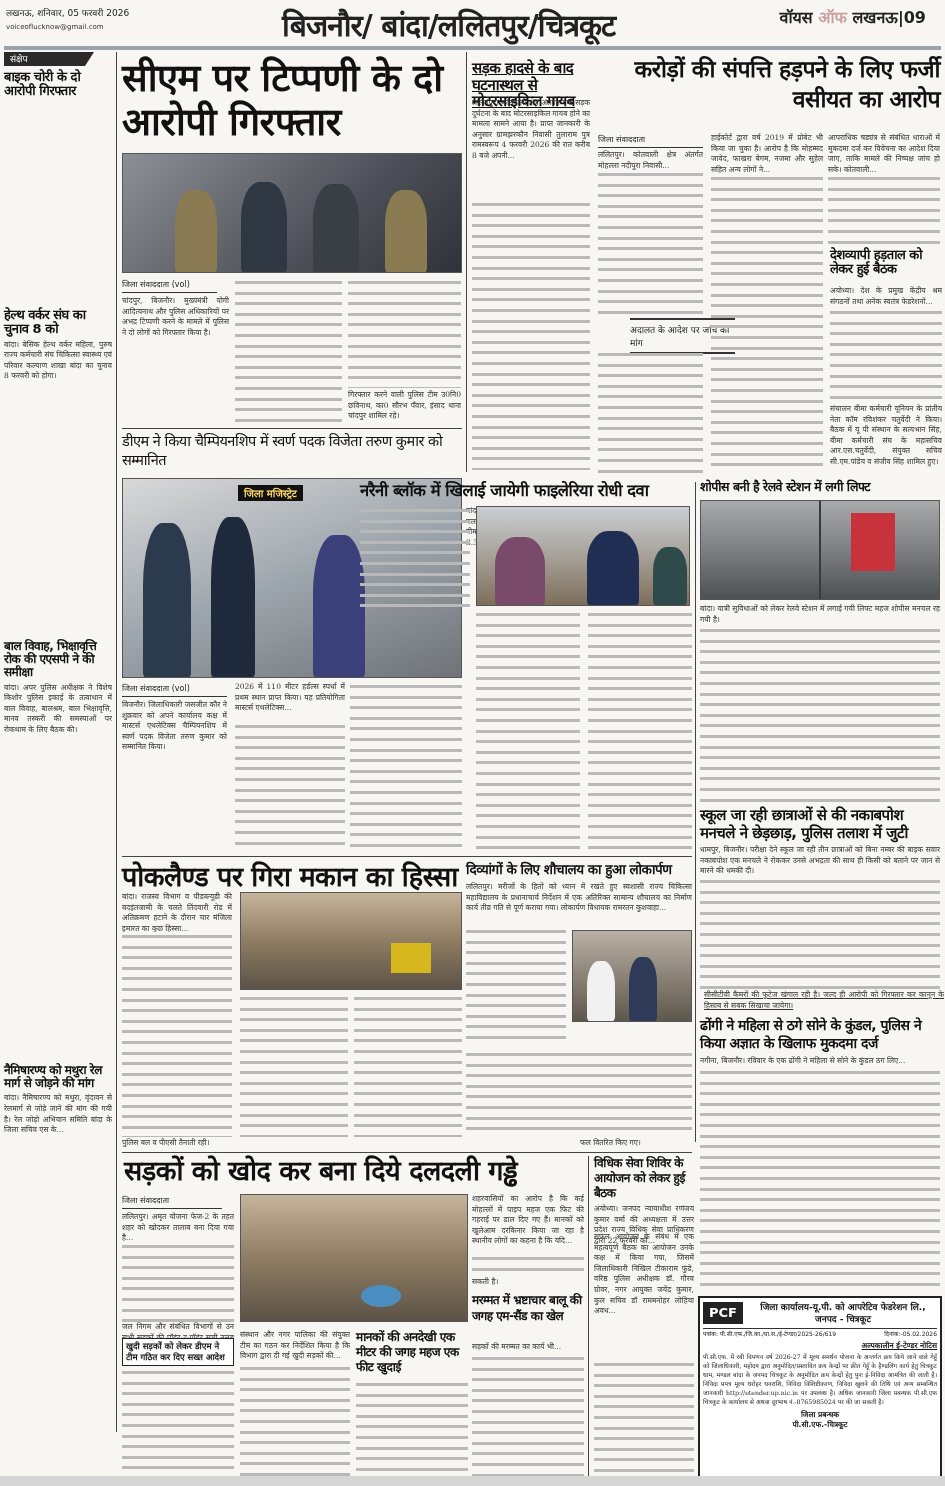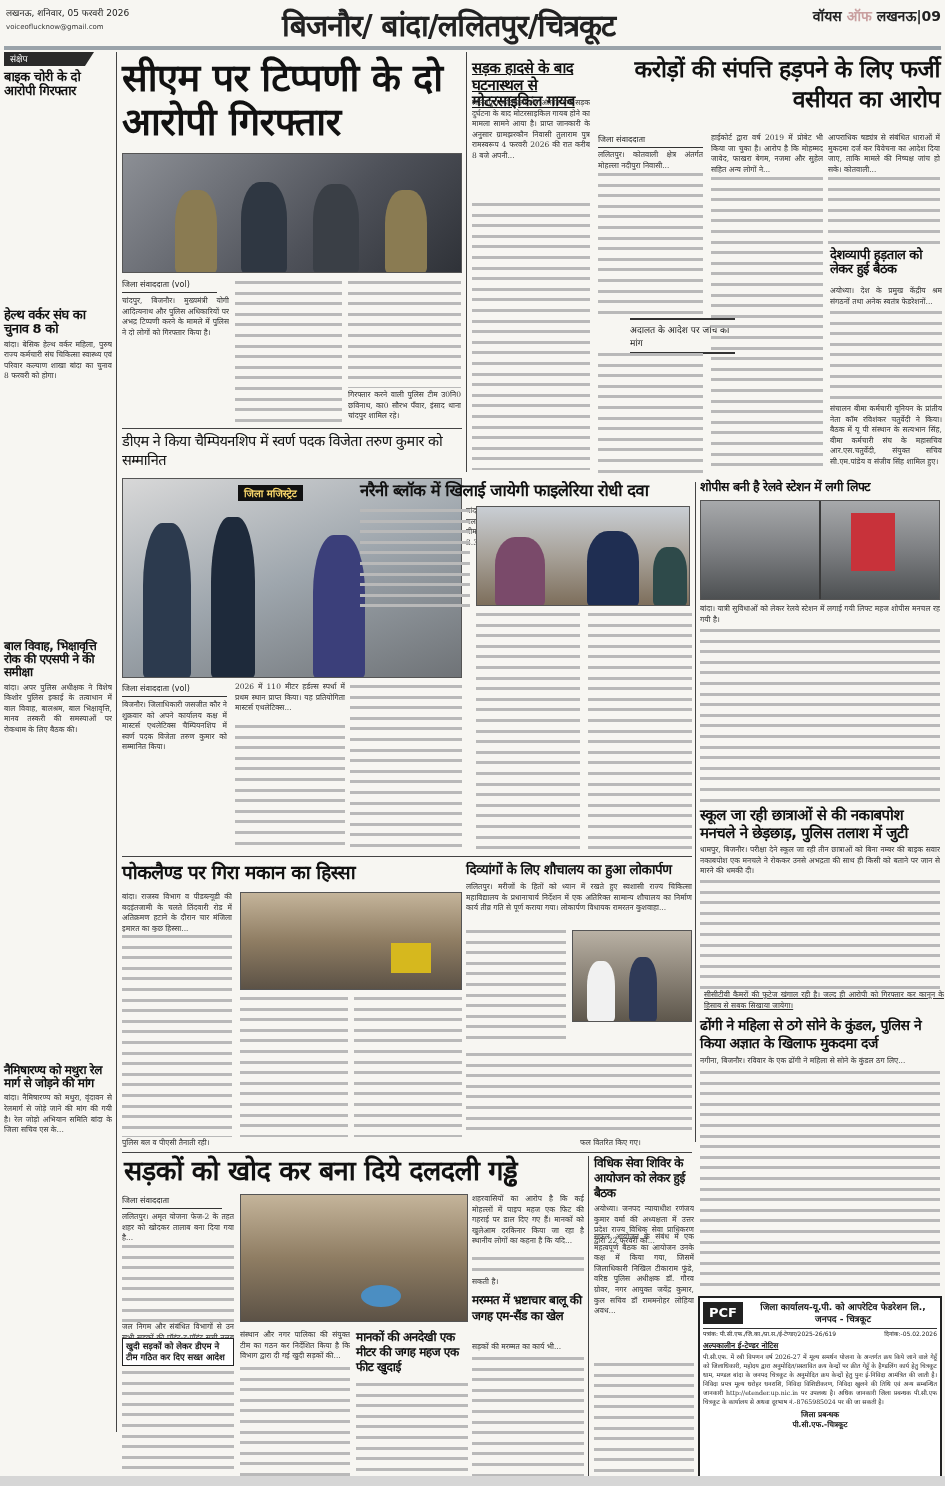--- a/index.html
+++ b/index.html
@@ -1,21 +1,21 @@
 <!DOCTYPE html>
 <html><head>
 <meta charset="utf-8">
 <style>
   * { box-sizing: border-box; margin: 0; padding: 0; }
   body { width: 945px; height: 1486px; background: #f7f6f2; font-family: "DejaVu Sans", sans-serif; color: #1a1a1a; overflow: hidden; position: relative; }
   .abs { position: absolute; }
   .masthead-left { left: 6px; top: 6px; font-size: 9px; line-height: 14px; }
   .masthead-left .email { font-size: 7px; color: #333; }
   .page-region { left: 282px; top: 4px; font-family: "DejaVu Sans", sans-serif; font-size: 30px; font-weight: bold; color: #222; letter-spacing: -1px; }
-  .brand { right: 4px; top: 6px; font-size: 14px; font-weight: bold; color: #222; text-align: center; }
+  .brand { right: 19px; top: 6px; font-size: 16px; font-weight: bold; color: #222; text-align: center; }
   .brand .mid { color: #c9a0a0; }
   .topline { left: 4px; right: 4px; top: 46px; height: 4px; background: #9aa3aa; }
   .sankshep { left: 4px; top: 52px; width: 90px; height: 14px; background: #2a2a2a; color: #fff; font-size: 9px; padding-left: 6px; line-height: 14px; clip-path: polygon(0 0, 100% 0, 90% 100%, 0 100%); }
   .vrule { width: 1px; background: #444; }
   .hrule { height: 1px; background: #444; }
   .head { font-weight: bold; color: #111; letter-spacing: -0.5px; line-height: 1.1; }
   .text { font-size: 7.5px; line-height: 10.6px; color: #333; text-align: justify; overflow: hidden; font-family: "DejaVu Serif", serif; }
   .text.lined { background: repeating-linear-gradient(to bottom, transparent 0 3px, #b9b9b9 3px 6px, transparent 6px 10.6px); color: transparent; }
   .byline { font-size: 8px; color: #222; border-bottom: 1px solid #333; padding-bottom: 3px; }
   .photo { background: linear-gradient(135deg, #8c8f95, #4e5159 60%, #2f3238); border: 1px solid #555; overflow: hidden; }
@@ -138,21 +138,21 @@
 <div class="abs head" style="left:700px; top:806px; width:240px; font-size:15px; line-height:18px;">स्कूल जा रही छात्राओं से की नकाबपोश मनचले ने छेड़छाड़, पुलिस तलाश में जुटी</div>
 <div class="abs text" style="left:700px; top:845px; width:240px; height:32px;">धामपुर, बिजनौर। परीक्षा देने स्कूल जा रही तीन छात्राओं को बिना नम्बर की बाइक सवार नकाबपोश एक मनचले ने रोककर उनसे अभद्रता की साथ ही किसी को बताने पर जान से मारने की धमकी दी।</div>
 <div class="abs text lined" style="left:700px; top:877px; width:240px; height:112px;">.</div>
 <div class="abs text" style="left:704px; top:990px; width:240px; height:22px;text-decoration:underline;">सीसीटीवी कैमरों की फुटेज खंगाल रही है। जल्द ही आरोपी को गिरफ्तार कर कानून के हिसाब से सबक सिखाया जायेगा।</div>
 
 <div class="abs head" style="left:700px; top:1016px; width:240px; font-size:14px; line-height:18px;">ढोंगी ने महिला से ठगे सोने के कुंडल, पुलिस ने किया अज्ञात के खिलाफ मुकदमा दर्ज</div>
 <div class="abs text" style="left:700px; top:1056px; width:240px; height:12px;">नगीना, बिजनौर। रविवार के एक ढोंगी ने महिला से सोने के कुंडल ठग लिए...</div>
 <div class="abs text lined" style="left:700px; top:1068px; width:240px; height:222px;">.</div>
 
 <div class="abs hrule" style="left:122px; top:856px; width:570px;"></div>
-<div class="abs head" style="left:122px; top:862px; width:340px; font-size:19px;">पोकलैण्ड पर गिरा मकान का हिस्सा</div>
+<div class="abs head" style="left:122px; top:862px; width:340px; font-size:27px;">पोकलैण्ड पर गिरा मकान का हिस्सा</div>
 <div class="abs text" style="left:122px; top:892px; width:110px; height:40px;">बांदा। राजस्व विभाग व पीडब्ल्यूडी की बदइंतजामी के चलते तिंदवारी रोड में अतिक्रमण हटाने के दौरान चार मंजिला इमारत का कुछ हिस्सा...</div>
 <div class="abs text lined" style="left:122px; top:932px; width:110px; height:205px;">.</div>
 <div class="abs photo p2" style="left:240px; top:892px; width:222px; height:98px;">
   <div class="abs" style="left:150px; top:50px; width:40px; height:30px; background:#d6b81e;"></div>
 </div>
 <div class="abs text lined" style="left:240px; top:994px; width:108px; height:143px;">.</div>
 <div class="abs text lined" style="left:354px; top:994px; width:108px; height:143px;">.</div>
 <div class="abs text" style="left:122px; top:1138px; width:110px; height:12px;">पुलिस बल व पीएसी तैनाती रही।</div>
 
 <div class="abs head" style="left:466px; top:862px; width:226px; font-size:13.5px;">दिव्यांगों के लिए शौचालय का हुआ लोकार्पण</div>
@@ -195,19 +195,19 @@
 
 <div class="abs ad-box" style="left:698px; top:1296px; width:244px; height:198px; padding:3px;">
   <div style="display:flex; align-items:center; gap:6px;">
     <div class="ad-logo" style="width:40px; height:22px;">PCF</div>
     <div style="font-size:9px; font-weight:bold; line-height:12px; text-align:center; flex:1;">जिला कार्यालय-यू.पी. को आपरेटिव फेडरेशन लि., जनपद - चित्रकूट</div>
   </div>
   <div style="display:flex; justify-content:space-between; font-size:6px; margin-top:3px; border-top:1px solid #333; padding-top:1px;">
     <span>पत्रांक: पी.सी.एफ./जि.का./प्रा.स./ई-टेण्डर/2025-26/619</span>
     <span>दिनांक:-05.02.2026</span>
   </div>
-  <div style="font-size:7.5px; font-weight:bold; text-align:left; text-decoration:underline; margin-top:2px;">अल्पकालीन ई-टेण्डर नोटिस</div>
+  <div style="font-size:7.5px; font-weight:bold; text-align:right; text-decoration:underline; margin-top:2px;">अल्पकालीन ई-टेण्डर नोटिस</div>
   <div style="font-size:6.2px; line-height:9px; text-align:justify; margin-top:2px; font-family:'DejaVu Serif', serif;">पी.सी.एफ. में रबी विपणन वर्ष 2026-27 में मूल्य समर्थन योजना के अन्तर्गत क्रय किये जाने वाले गेहूँ को जिलाधिकारी, महोदय द्वारा अनुमोदित/प्रस्तावित क्रय केन्द्रों पर क्रीत गेहूँ के हैण्डलिंग कार्य हेतु चित्रकूट धाम, मण्डल बांदा के जनपद चित्रकूट के अनुमोदित क्रय केन्द्रों हेतु पुनः ई-निविदा आमंत्रित की जाती है। निविदा प्रपत्र मूल्य धरोहर धनराशि, निविदा विशिष्टीकरण, निविदा खुलने की तिथि एवं अन्य सम्बन्धित जानकारी http://etender.up.nic.in पर उपलब्ध है। अधिक जानकारी जिला प्रबन्धक पी.सी.एफ चित्रकूट के कार्यालय से अथवा दूरभाष नं.-8765985024 पर की जा सकती है।</div>
   <div style="font-size:7.5px; font-weight:bold; text-align:center; margin-top:3px;">जिला प्रबन्धक</div>
   <div style="font-size:7.5px; font-weight:bold; text-align:center;">पी.सी.एफ.-चित्रकूट</div>
 </div>
 
 <div class="abs footer-bar"></div>
 
 </body></html>

